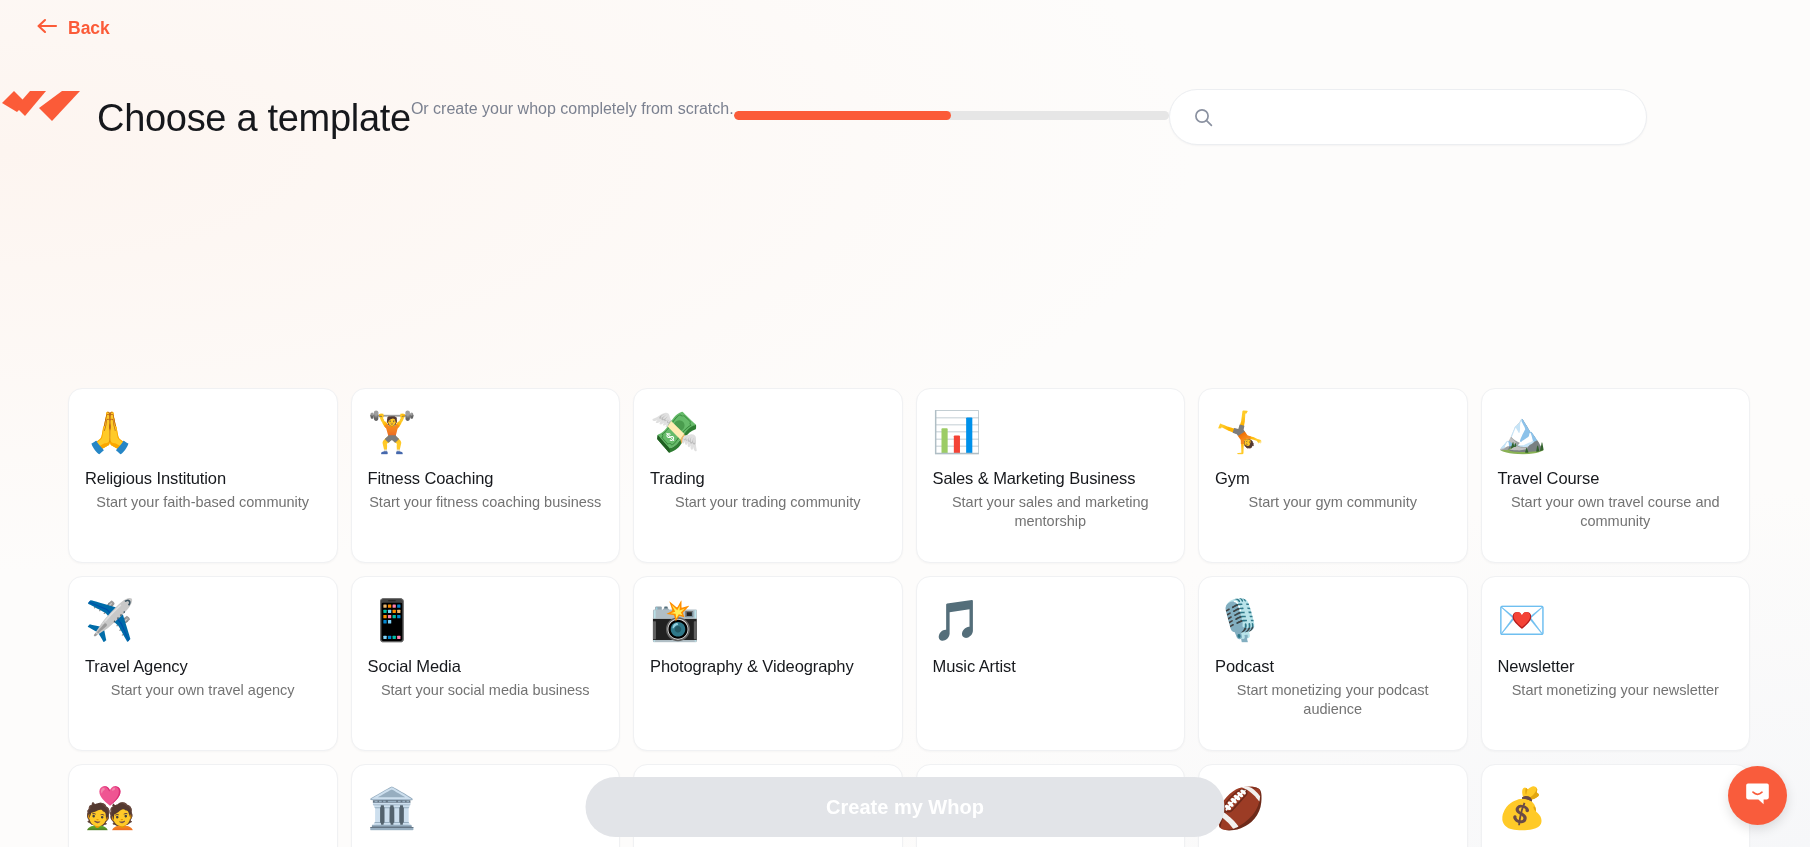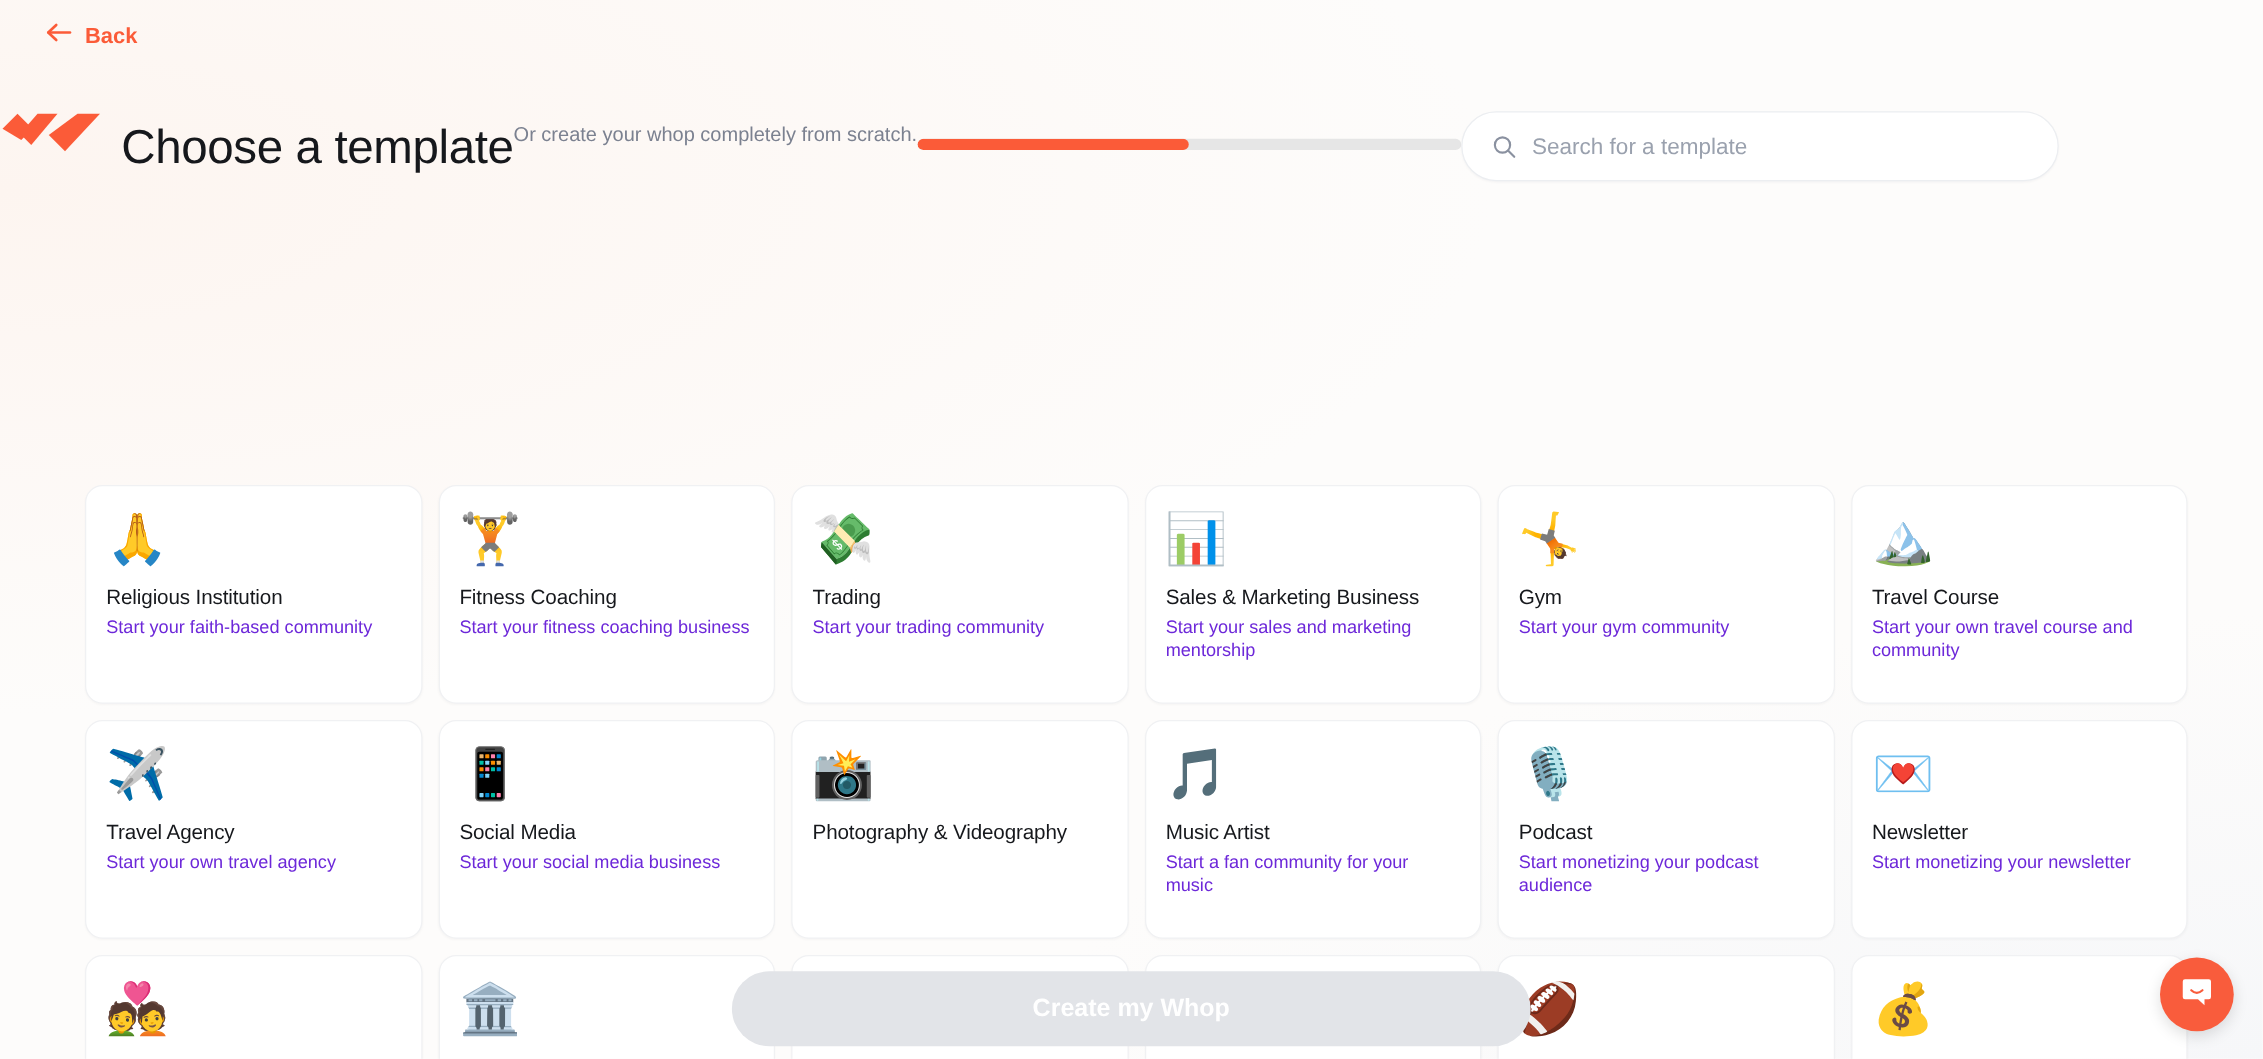--- a/index.html
+++ b/index.html
@@ -136,21 +136,22 @@
     margin-top: 6px;
     font-size: 16.5px;
     font-weight: 400;
     color: #16181c;
     letter-spacing: -0.1px;
   }
   .card-desc {
     margin-top: 5px;
     font-size: 14.5px;
     line-height: 1.33;
-    color: #6d28d9;
+    color: #737373;
+    text-align: center;
   }
 
   
   .cta-button {
     position: absolute;
     left: 50%;
     transform: translateX(-50%);
     bottom: 10px;
     width: 639px;
     height: 60px;
@@ -210,21 +211,20 @@
     <div class="progress-fill" id="progress-fill" style="width: 50%;"></div>
   </div>
 
   <div class="search-wrap">
     <span>
       <svg class="search-icon" width="19" height="19" viewBox="0 0 19 19" fill="none">
         <circle cx="8" cy="8" r="6.1" stroke="#8a91a0" stroke-width="1.7"></circle>
         <path d="M12.6 12.6 L17.4 17.4" stroke="#8a91a0" stroke-width="1.7" stroke-linecap="round"></path>
       </svg>
     </span>
-    <input class="search-input" type="text" placeholder="Search for a template" style="">
   </div>
 </div>
 
 <div class="grid" id="template-grid">
     <div class="card">
       <div class="card-emoji">🙏</div>
       <div class="card-title">Religious Institution</div>
       <div class="card-desc">Start your faith-based community</div>
     </div>
     <div class="card">
@@ -262,21 +262,20 @@
       <div class="card-title">Social Media</div>
       <div class="card-desc">Start your social media business</div>
     </div>
     <div class="card">
       <div class="card-emoji">📸</div>
       <div class="card-title">Photography &amp; Videography</div>
     </div>
     <div class="card">
       <div class="card-emoji">🎵</div>
       <div class="card-title">Music Artist</div>
-      <div class="card-desc">Start a fan community for your music</div>
     </div>
     <div class="card">
       <div class="card-emoji">🎙️</div>
       <div class="card-title">Podcast</div>
       <div class="card-desc">Start monetizing your podcast audience</div>
     </div>
     <div class="card">
       <div class="card-emoji">💌</div>
       <div class="card-title">Newsletter</div>
       <div class="card-desc">Start monetizing your newsletter</div>

